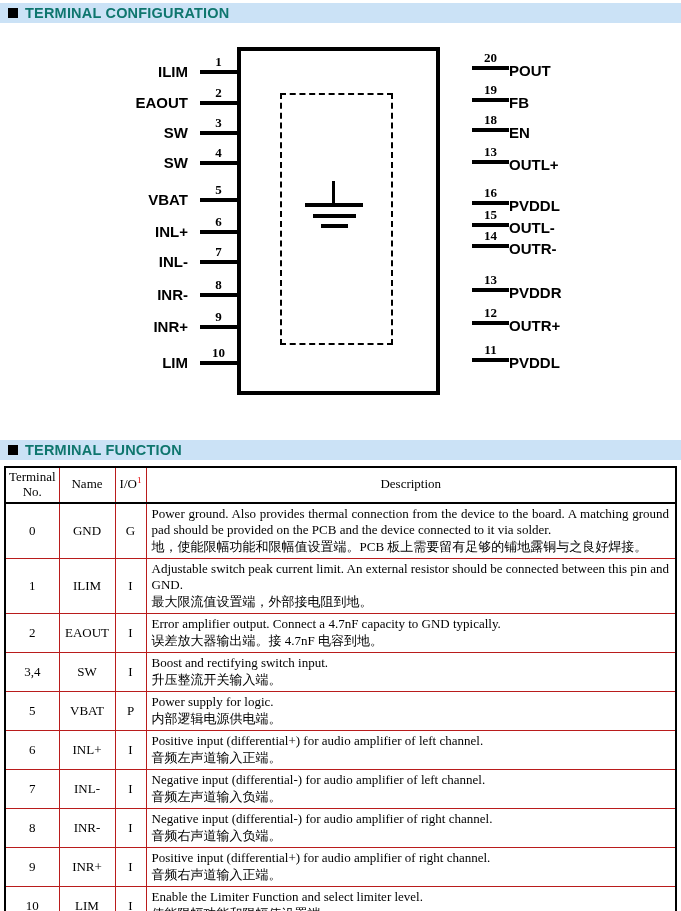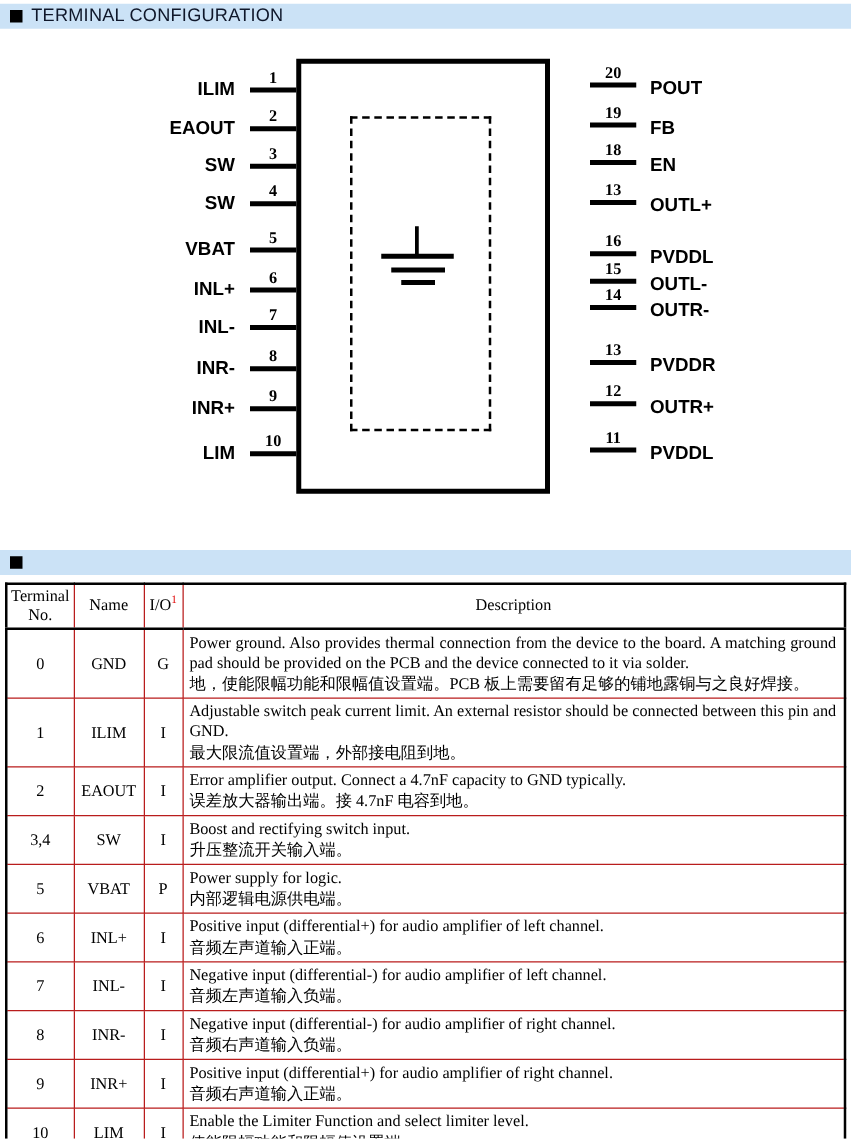--- a/index.html
+++ b/index.html
@@ -5,21 +5,21 @@
   html,body{margin:0;padding:0;background:#fff;}
   #page{position:relative;width:681px;height:911px;background:#ffffff;
         font-family:"Liberation Serif","DejaVu Serif",serif;color:#000;overflow:hidden;}
 
   
   .section-bar{position:absolute;left:0;right:0;height:20px;background:#cbe2f6;
                display:flex;align-items:center;}
   .section-bullet{display:inline-block;width:10px;height:10px;background:#000;
                   margin-left:8px;margin-right:7px;flex:0 0 auto;}
   .section-title{font-family:"Liberation Sans","DejaVu Sans",sans-serif;
-                 font-weight:normal;font-size:14.5px;letter-spacing:.2px;color:#0f172a;}
+                 font-weight:bold;font-size:14.5px;letter-spacing:.2px;color:#0f766e;}
 
   
   #diagram{position:absolute;left:0;top:24px;width:681px;height:416px;}
   .chip-body{position:absolute;left:237px;top:23px;width:203px;height:348px;
              box-sizing:border-box;border:4px solid #000;background:#fff;}
   .ground-pad{position:absolute;left:280px;top:69px;width:113px;height:252px;
               box-sizing:border-box;border:2px dashed #000;}
   .gnd-part{position:absolute;background:#000;}
   .gnd-stem{left:332px;top:157px;width:3px;height:23px;}
   .gnd-bar1{left:305px;top:179px;width:58px;height:4px;}
@@ -29,21 +29,21 @@
   .pin{position:absolute;display:flex;align-items:flex-end;height:24px;}
   .pin-left{left:0;width:237px;justify-content:flex-end;}
   .pin-right{left:440px;padding-left:32px;}
   .pin-stub{display:inline-block;width:37px;border-bottom:4px solid #000;
             text-align:center;}
   .pin-num{display:block;font-family:"Liberation Serif","DejaVu Serif",serif;
            font-weight:bold;font-size:13px;line-height:1;padding-bottom:2px;}
   .pin-label{font-family:"Liberation Sans","DejaVu Sans",sans-serif;
              font-weight:bold;font-size:15px;line-height:15px;}
   .pin-left .pin-label{margin-right:12px;margin-bottom:-5px;}
-  .pin-right .pin-label{margin-left:11px;margin-bottom:-8px;}
+  .pin-right .pin-label{margin-left:0;margin-bottom:-8px;}
 
   
   #fn-table{position:absolute;left:4px;top:466px;width:673px;
             border-collapse:collapse;table-layout:fixed;}
   #fn-table td,#fn-table th{border:1px solid #b91c1c;vertical-align:middle;
             font-weight:normal;font-size:13px;}
   #fn-table{border:2px solid #000;}
   #fn-table thead th{text-align:center;padding:2px 1px;line-height:1.15;
             border-bottom:2px solid #000;}
   .col-no{width:54px;}.col-name{width:56px;}.col-io{width:31px;}
@@ -191,20 +191,21 @@
     <div class="pin pin-right" style="top:314px">
         <span class="pin-stub">
           <span class="pin-num">11</span>
         </span>
         <span class="pin-label">PVDDL</span>
       </div>
   </div>
 
   <div class="section-bar" style="top:440px;">
     <span class="section-bullet"></span>
+    <span class="section-title">TERMINAL FUNCTION</span>
   </div>
 
   <table id="fn-table">
     <colgroup>
         <col class="col-no">
         <col class="col-name">
         <col class="col-io">
         <col>
       </colgroup>
     <thead>

